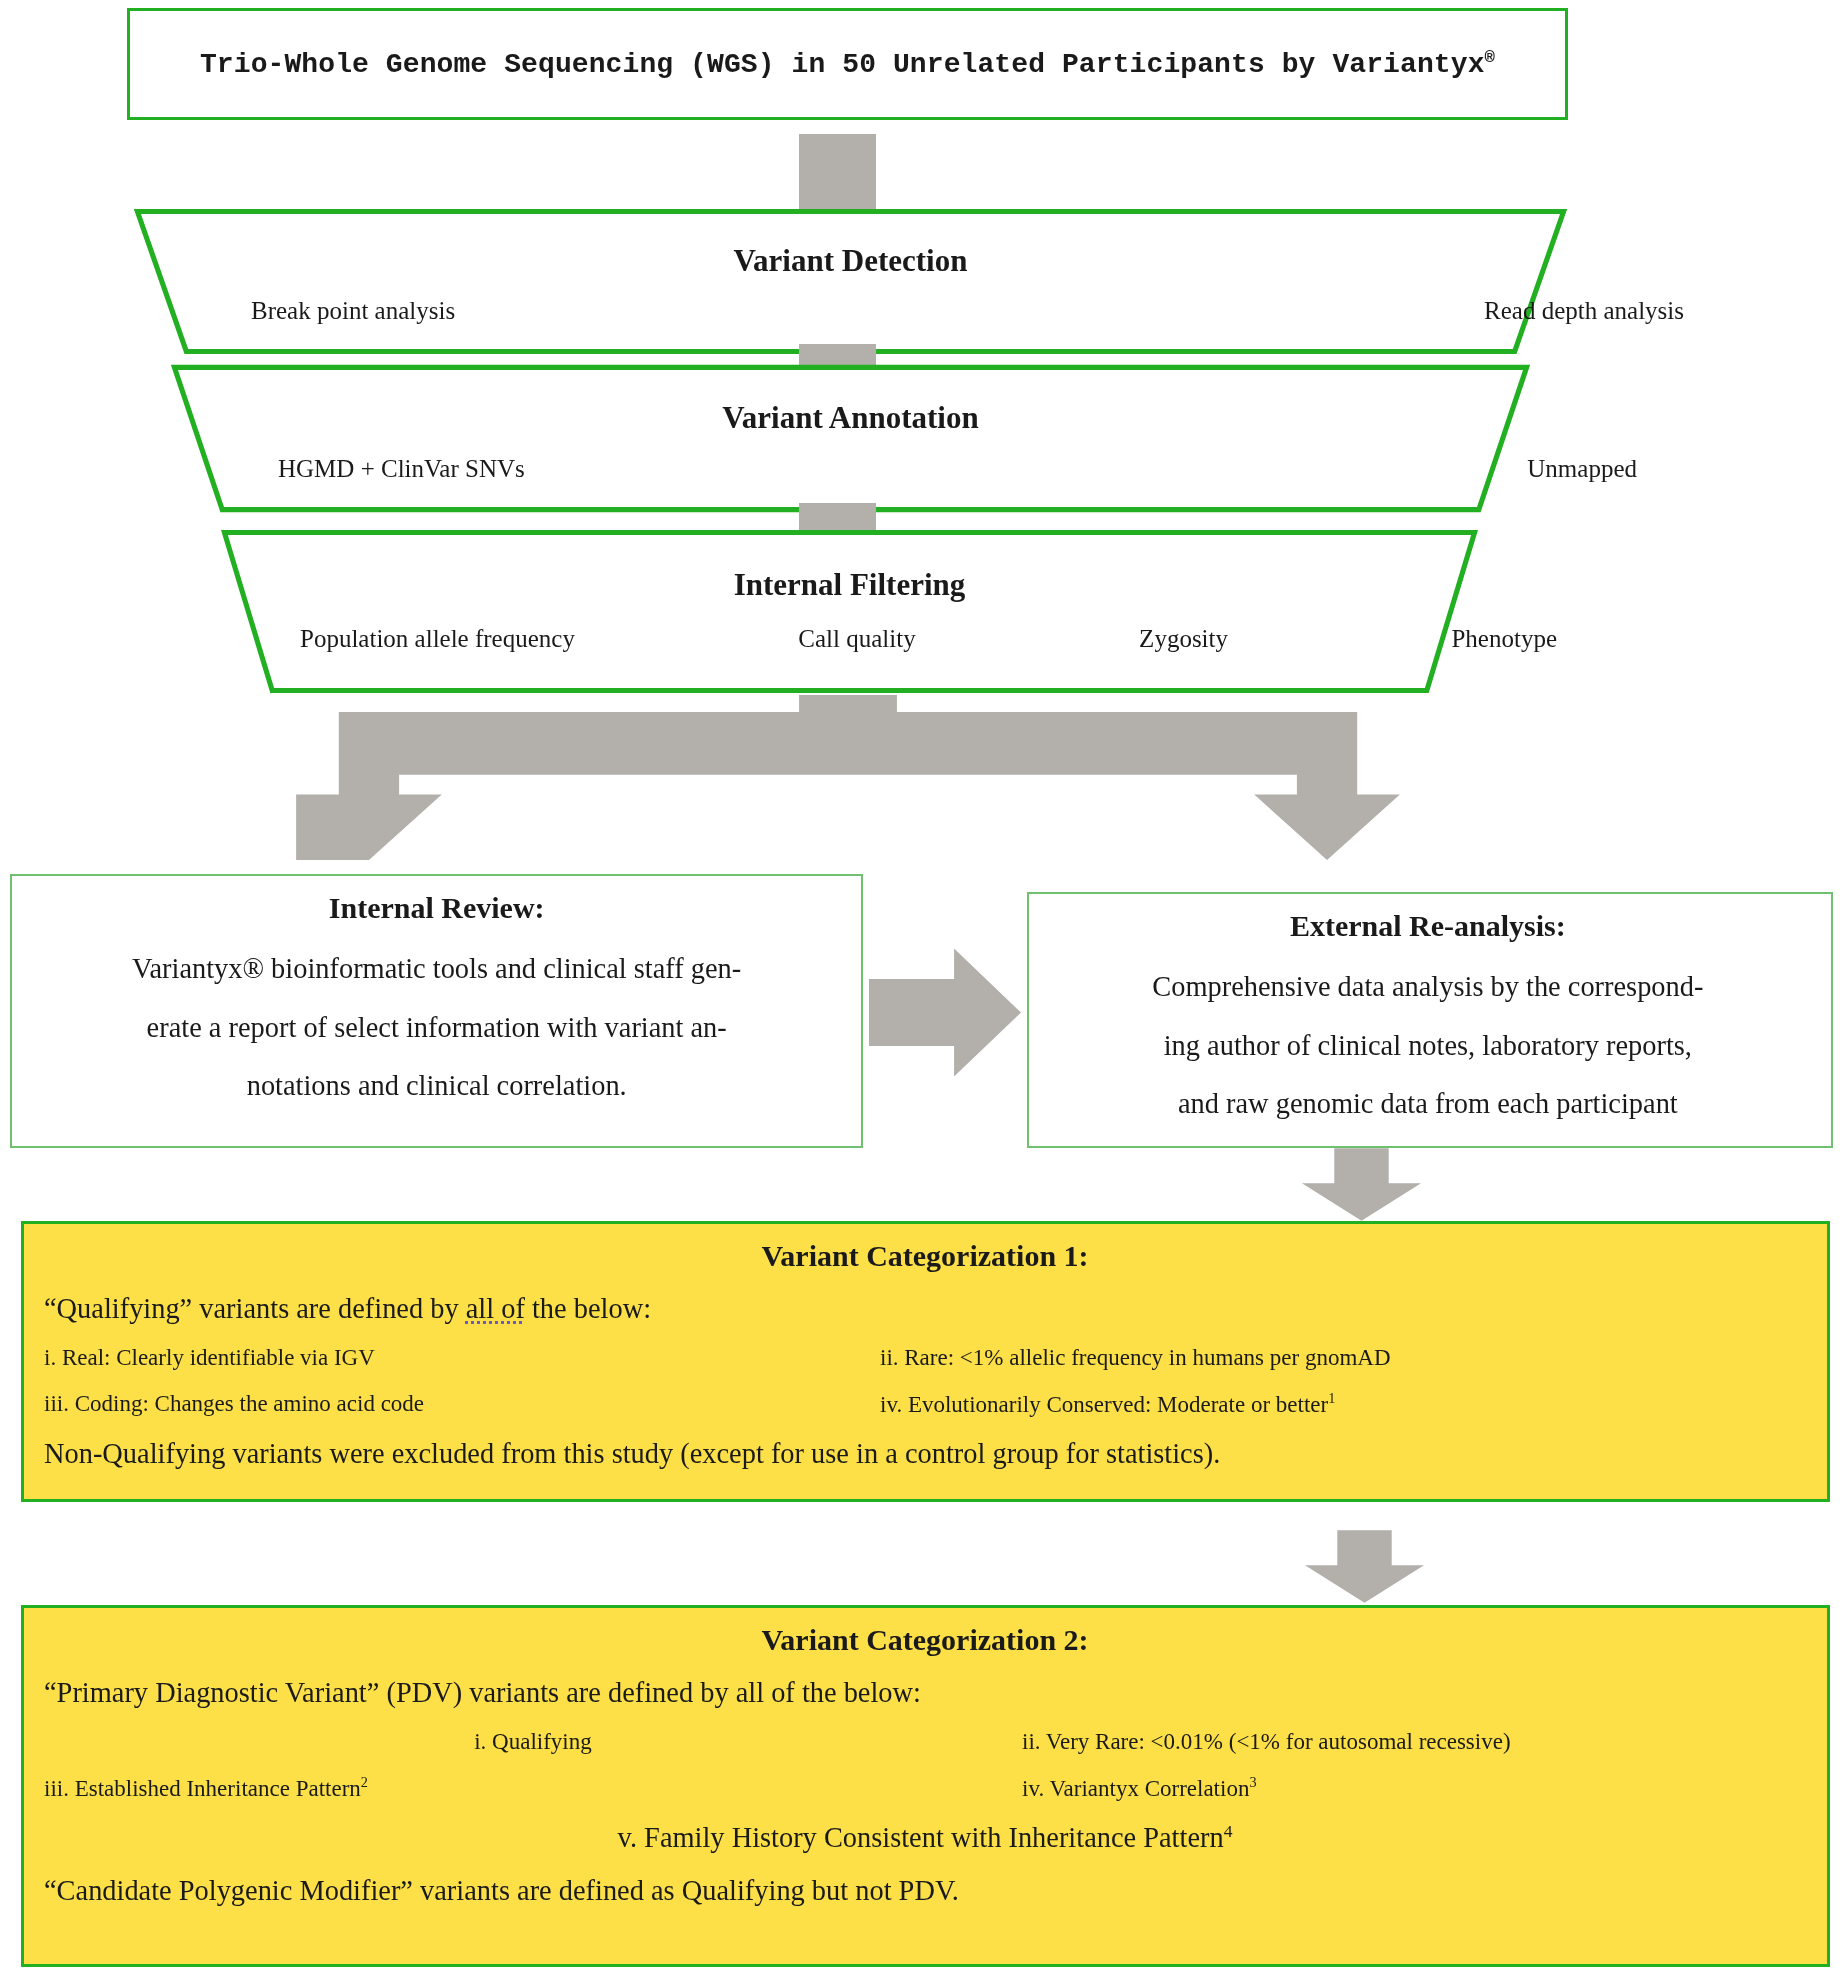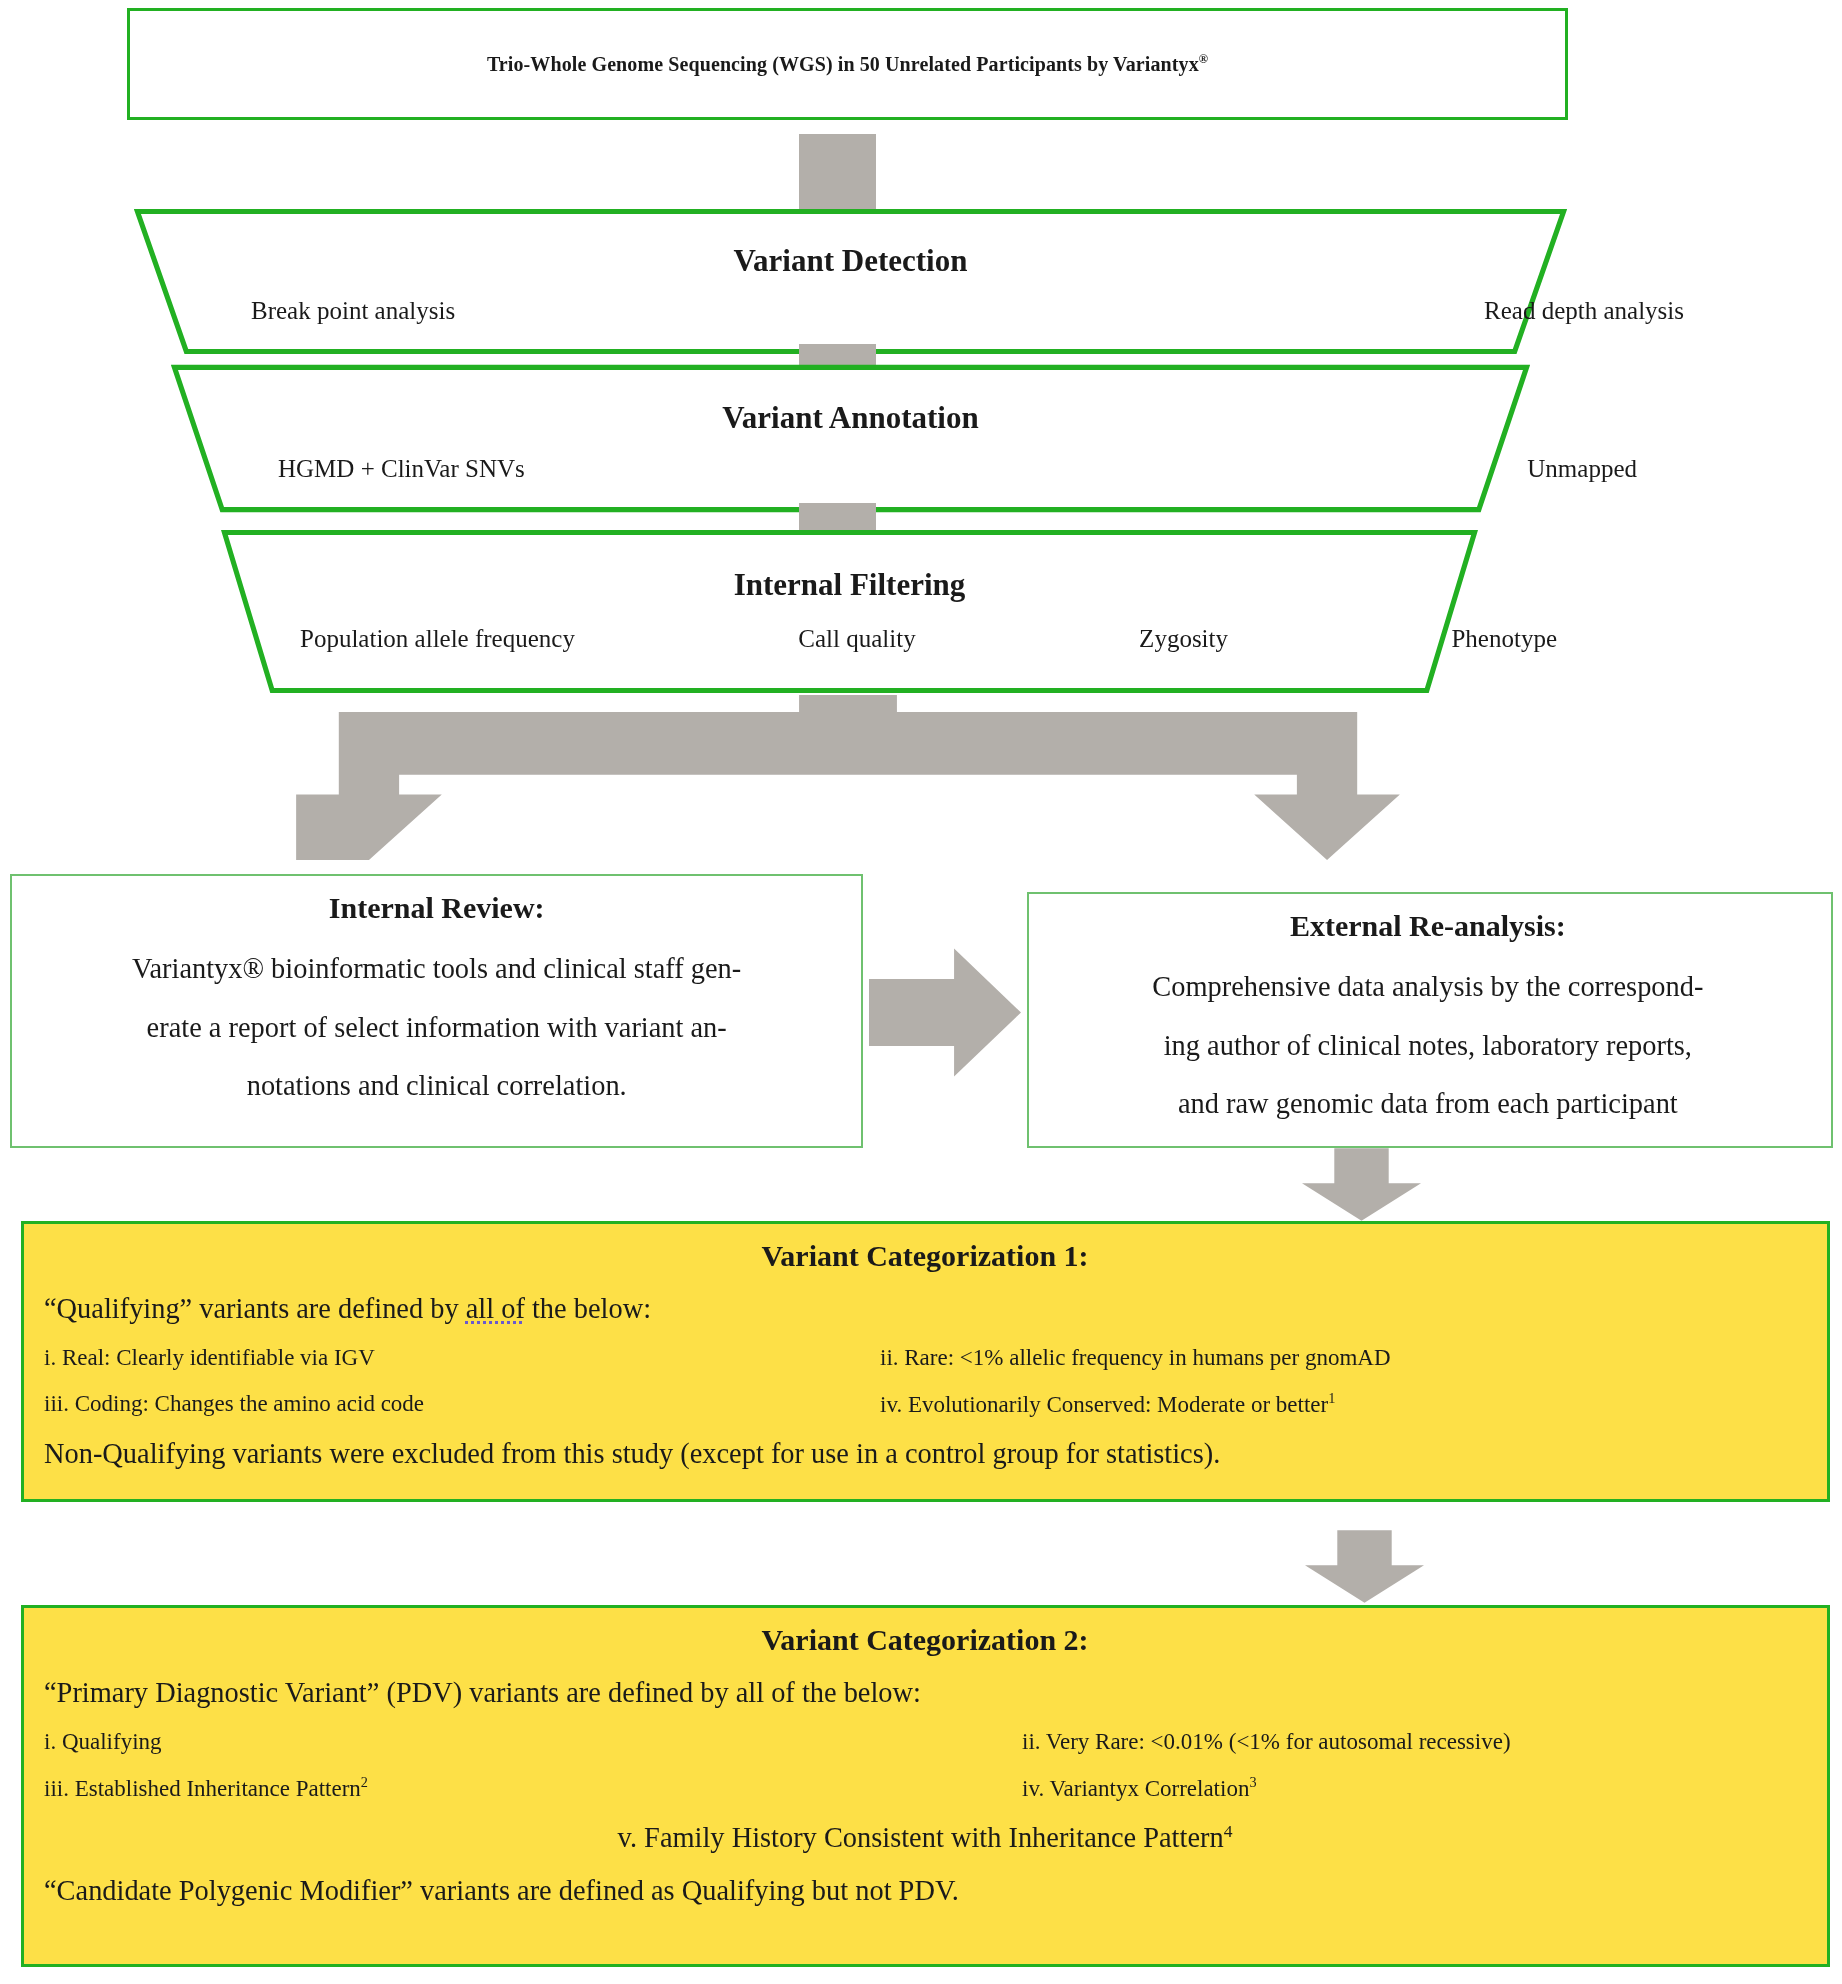--- a/index.html
+++ b/index.html
@@ -26,23 +26,24 @@
   .box {
     border: 3.4px solid #22b022;
     background: #ffffff;
   }
   .title-box {
     left: 127px; top: 8px; width: 1441px; height: 112px;
     display: flex; align-items: center; justify-content: center;
   }
   .title-text {
     font-weight: bold;
-    font-size: 20px;
+    font-size: 28px;
     letter-spacing: 0.1px;
     white-space: nowrap;
+    font-family: Liberation Mono, monospace;
   }
   sup.reg { font-size: 0.62em; vertical-align: super; }
 
   
   .connector {
     background: #b3afaa;
   }
 
   
   .trap-wrap { position: absolute; }
@@ -239,21 +240,21 @@
       <polygon fill="#b3afaa" points="57,0 153,0 153,62 210,62 105,128 0,62 57,62"></polygon>
     </svg>
   </div>
 
   <div class="abs cat-box" style="left:20.5px; top:1605px; width:1809px; height:362px;">
     <div class="cat-title">Variant Categorization 2:</div>
 
     <div class="cat-line">“Primary Diagnostic Variant” (PDV) variants are defined by all of the below:</div>
 
     <div class="cat-row">
-      <span class="c1" style="width:978px;">i. Qualifying</span>
+      <span class="c1" style="width:978px;text-align:center;">i. Qualifying</span>
       <span class="c2">ii. Very Rare: &lt;0.01% (&lt;1% for autosomal recessive)</span>
     </div>
 
     <div class="cat-row">
       <span class="c1" style="width:978px;"><span>iii. Established Inheritance Pattern</span><sup class="fn">2</sup></span>
       <span class="c2"><span>iv. Variantyx Correlation</span><sup class="fn">3</sup></span>
     </div>
 
     <div class="cat-center"><span>v. Family History Consistent with Inheritance Pattern</span><sup class="fn">4</sup></div>
 

